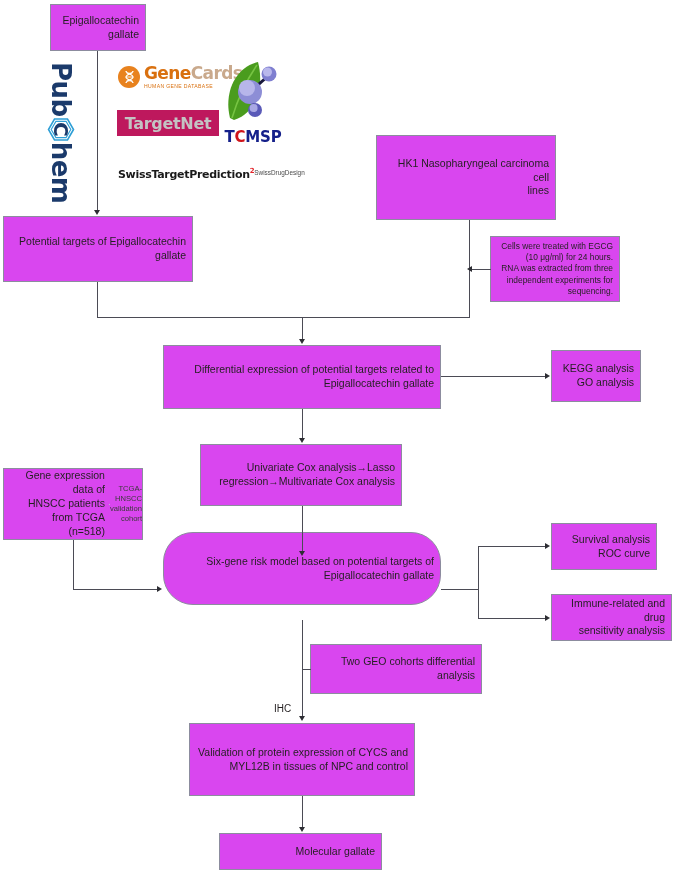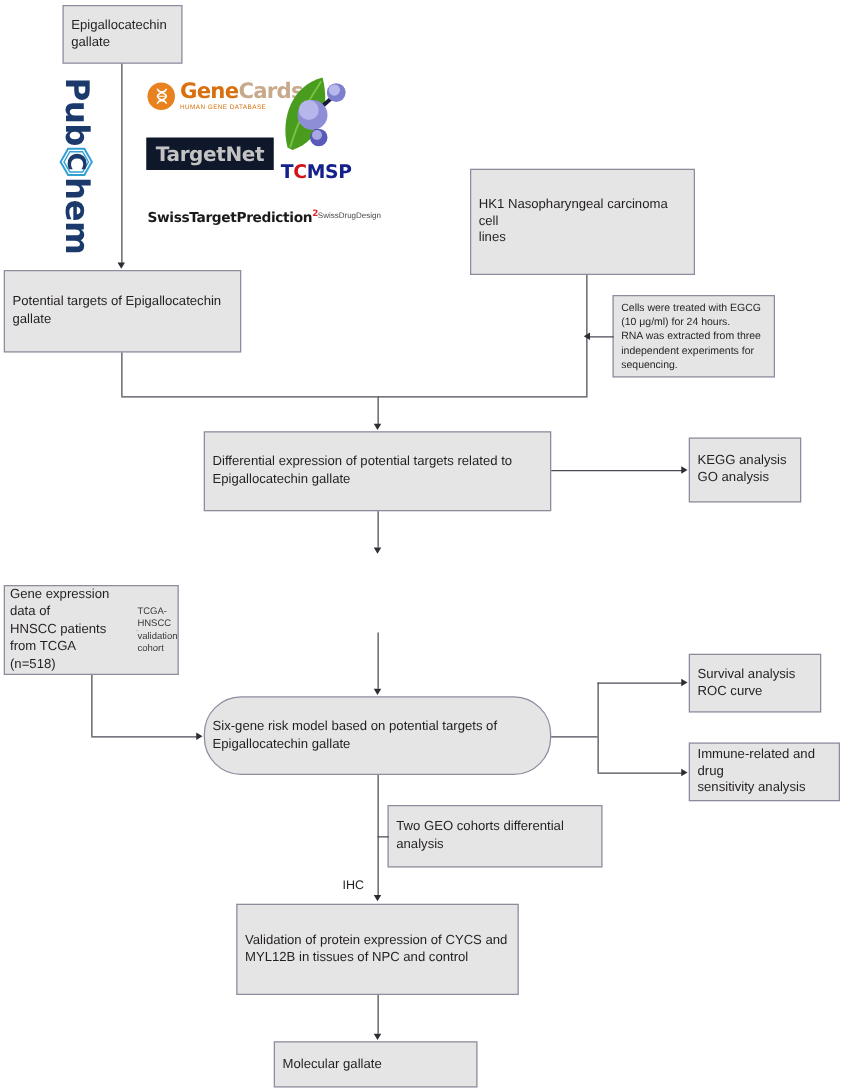--- a/index.html
+++ b/index.html
@@ -14,25 +14,25 @@
     position: relative;
     width: 676px;
     height: 871px;
     background: #ffffff;
     overflow: hidden;
   }
   .box {
     position: absolute;
     box-sizing: border-box;
     border: 1px solid #8c8c9e;
-    background: #e5e5e5;
+    background: #d946ef;
     display: flex;
     align-items: center;
     justify-content: center;
-    text-align: left;
+    text-align: right;
     color: #231f20;
     line-height: 1.32;
     font-size: 10.5px;
     padding: 3px 6px;
   }
   .box .txt {
     display: block;
     width: 100%;
     white-space: pre-line;
   }
@@ -153,21 +153,21 @@
   .gc-gene { color: #d9700f; }
   .gc-cards { color: #c9a98c; }
   .gc-row2 {
     font-size: 5.1px; color: #d9700f; letter-spacing: 0.35px;
     margin-top: 2px; font-family: "Liberation Sans", sans-serif;
   }
   
   #targetnet-logo {
     left: 117px; top: 110px;
     width: 102px; height: 26px;
-    background: #0f172a;
+    background: #be185d;
     display: flex; align-items: center; justify-content: center;
   }
   #targetnet-logo .tn-text {
     font-family: "DejaVu Sans", sans-serif;
     font-weight: bold; font-size: 16px;
     color: #c3c3c3; letter-spacing: -0.3px;
   }
   
   #tcmsp-logo {
     left: 224px; top: 58px;
@@ -233,34 +233,38 @@
   <div class="box" id="box-diffexp" style="left:163px; top:345px; width:278px; height:64px;">
     <span class="txt">Differential expression of  potential targets related to
 Epigallocatechin gallate</span>
   </div>
 
   <div class="box" id="box-kegg" style="left:551px; top:350px; width:90px; height:52px;">
     <span class="txt">KEGG analysis
 GO analysis</span>
   </div>
 
+  <div class="box" id="box-cox" style="left:200px; top:444px; width:202px; height:62px;">
+    <span class="txt">Univariate Cox analysis→Lasso
+regression→Multivariate Cox analysis</span>
+  </div>
 
   <div class="box box-split" id="box-tcga" style="left:3px; top:468px; width:140px; height:72px;">
     <div class="split-top">
       <span class="txt">Gene expression data of
 HNSCC patients from TCGA
 (n=518)</span>
     </div>
     <div class="split-div"></div>
     <div class="split-bot">
       <span class="txt">TCGA-HNSCC validation cohort</span>
     </div>
   </div>
 
-  <div class="box" id="box-riskmodel" style="left:163px; top:557px; width:278px; height:63px;border-radius:30px;">
+  <div class="box" id="box-riskmodel" style="left:163px; top:532px; width:278px; height:73px;border-radius:30px;">
     <span class="txt">Six-gene risk model based on potential targets of
 Epigallocatechin gallate</span>
   </div>
 
   <div class="box" id="box-survival" style="left:551px; top:523px; width:106px; height:47px;">
     <span class="txt">Survival analysis
 ROC curve</span>
   </div>
 
   <div class="box" id="box-immune" style="left:551px; top:594px; width:121px; height:47px;">

